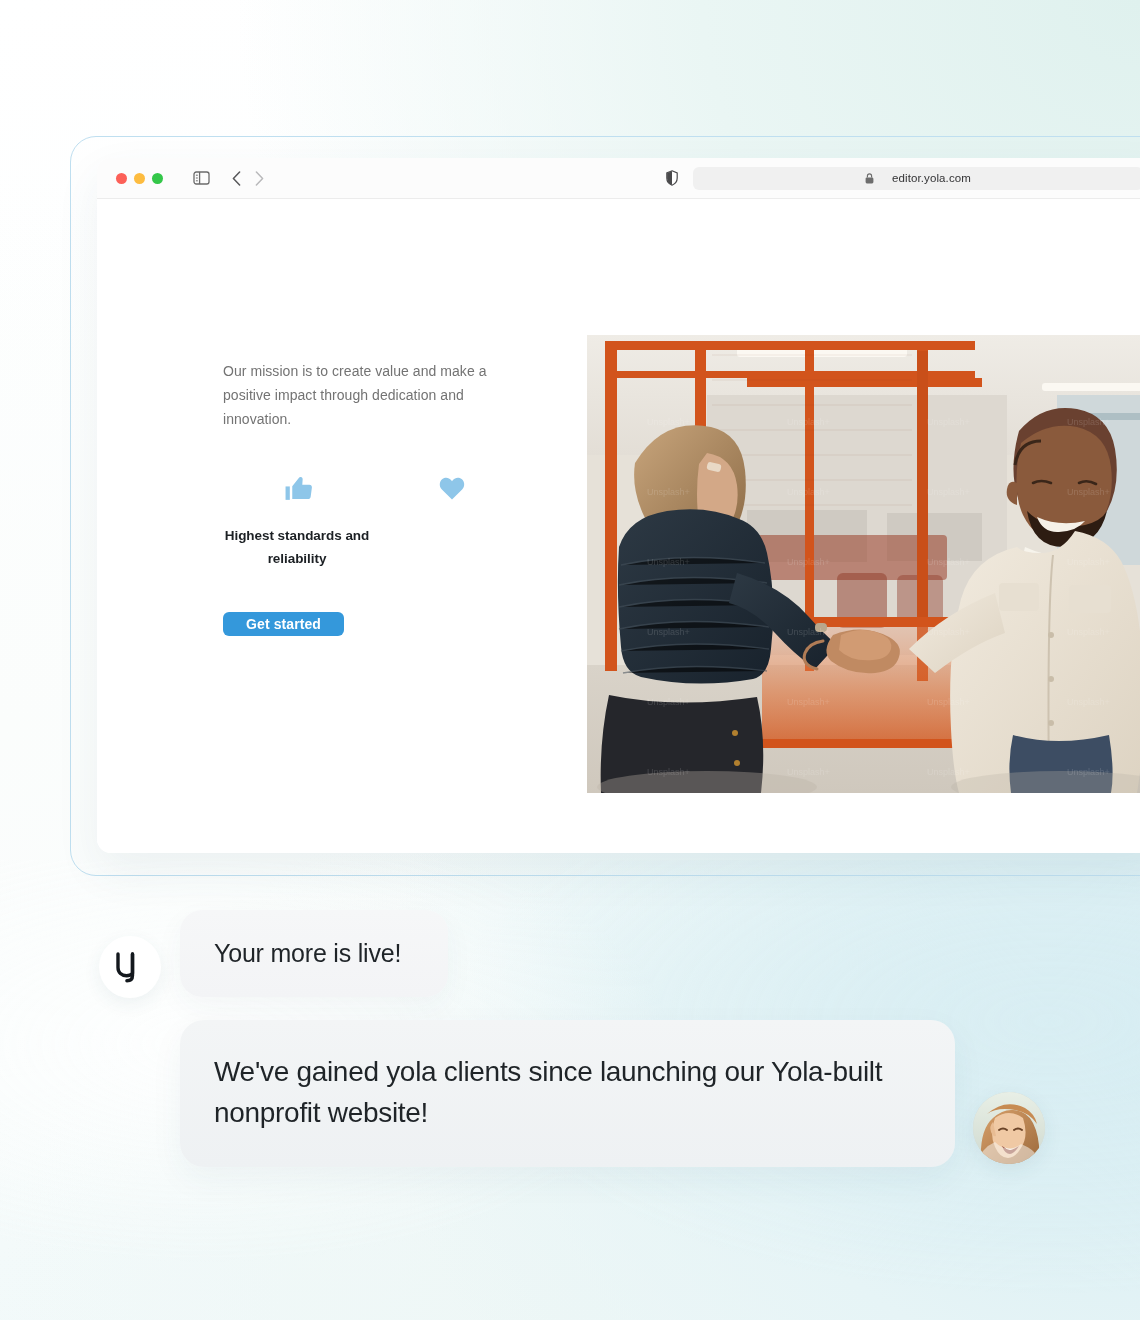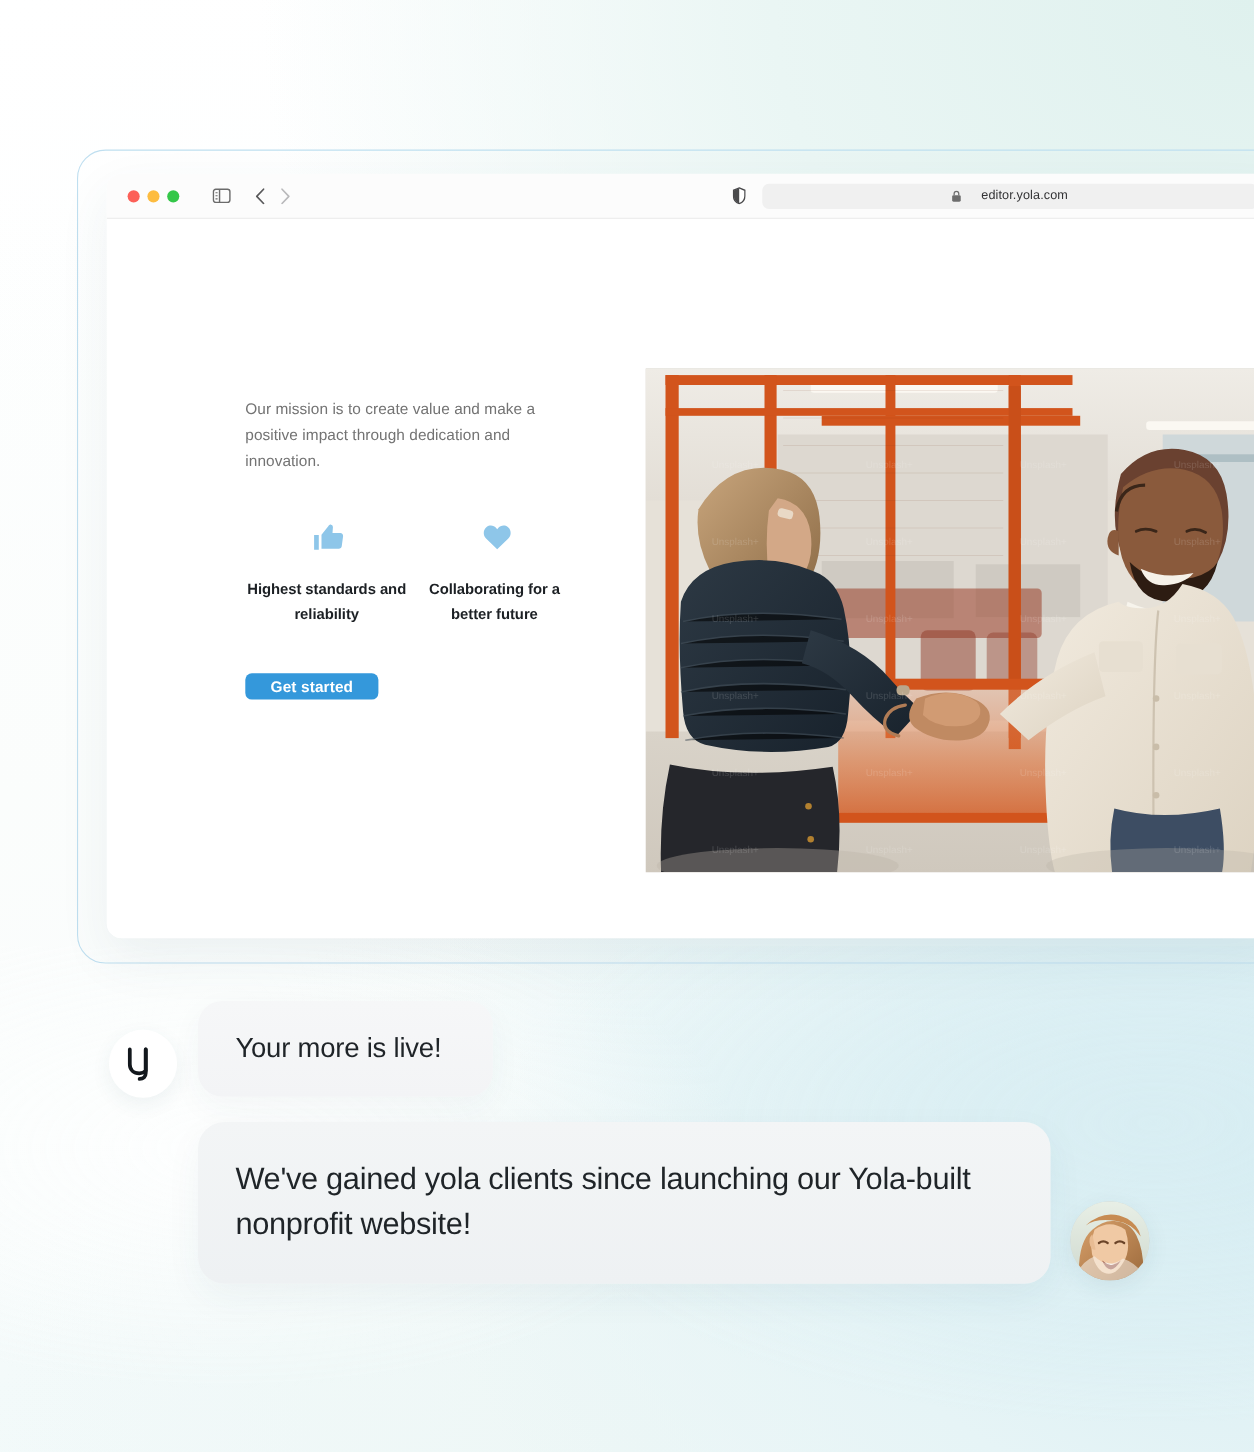--- a/index.html
+++ b/index.html
@@ -321,21 +321,20 @@
           </span>
           <div class="feature-label">Highest standards and reliability</div>
         </div>
 
         <div class="feature">
           <span class="feature-icon">
             <svg width="30" height="30" viewBox="0 0 24 24" fill="#8ec6e9">
               <path d="M12 21.1 3.9 13.2C1.5 10.8 1.7 6.9 4.3 4.8c2.2-1.8 5.4-1.3 7.1.9l.6.8.6-.8c1.7-2.2 4.9-2.7 7.1-.9 2.6 2.1 2.8 6 .4 8.4L12 21.1Z"></path>
             </svg>
           </span>
-          <div class="feature-label">Collaborating for a better future</div>
         </div>
 
       </div>
 
       <button class="cta-button">Get started</button>
     </div>
 
     <div class="hero-photo">
       <svg viewBox="0 0 580 458" preserveAspectRatio="xMidYMid slice" role="img">
         <defs>

